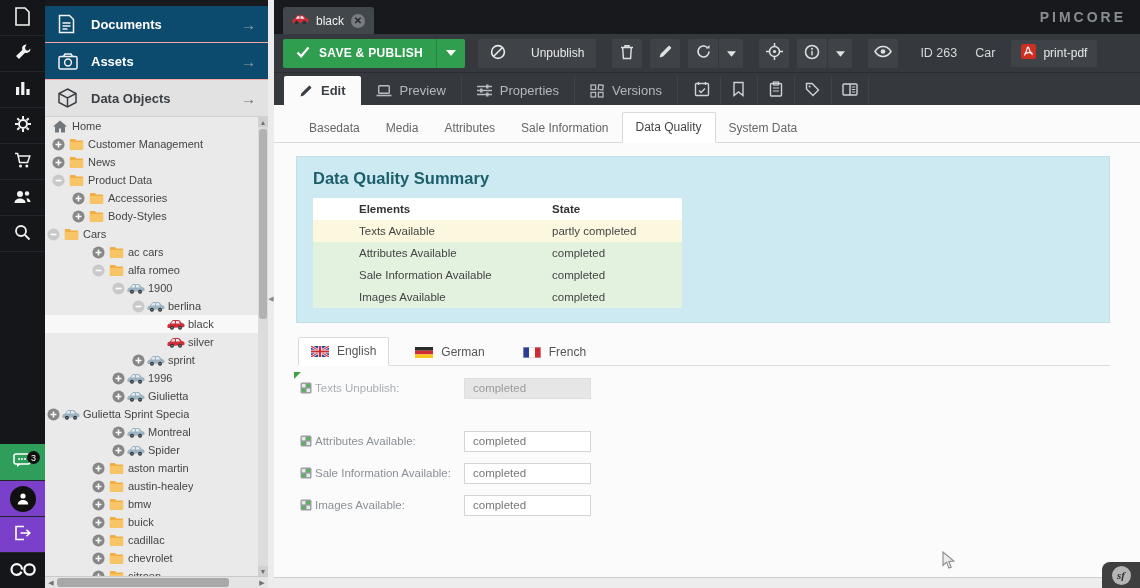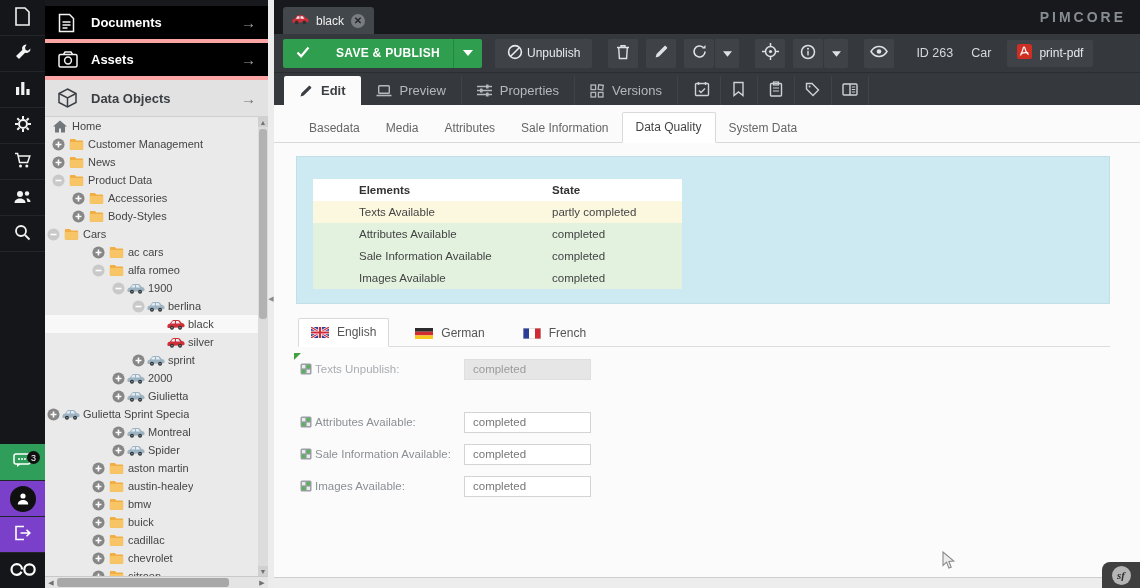--- a/index.html
+++ b/index.html
@@ -12,21 +12,21 @@
   .rail-btn { width:45px; height:36px; display:flex; align-items:center; justify-content:center; color:#f2f2f2; border-bottom:1px solid #22252a; cursor:pointer; }
   .rail-bottom { position:absolute; bottom:0; left:0; width:45px; }
   .rail-btn.green { background:#2f9e5b; height:37px; position:relative; }
   .rail-btn.purple { background:#7b40c9; height:36px; }
   .rail-btn.logo-cell { background:#141619; height:35px; border-bottom:none; }
   .badge { position:absolute; top:7px; right:5px; background:#111; color:#fff; font-size:9px; min-width:13px; height:13px; border-radius:7px; display:flex; align-items:center; justify-content:center; padding:0 2px; }
   .avatar-circle { width:26px; height:26px; border-radius:50%; background:#101010; display:flex; align-items:center; justify-content:center; }
 
   
   .left-panel { position:absolute; left:45px; top:0; width:223px; height:588px; background:#17191c; z-index:20; }
-  .acc-header { height:37px; display:flex; align-items:center; padding:0 12px 0 13px; background:#000000; border-bottom:4px solid #fca5a5; cursor:pointer; }
+  .acc-header { height:37px; display:flex; align-items:center; padding:0 12px 0 13px; background:#0c4a6e; border-bottom:1px solid #fca5a5; cursor:pointer; }
   .acc-header:first-child { margin-top:6px; }
   .acc-header .acc-ic { width:22px; height:20px; margin-right:11px; display:flex; align-items:center; color:#f2f2f2; }
   .acc-header .acc-label { font-weight:bold; font-size:13px; color:#fff; flex:1; }
   .acc-header .acc-arrow { color:#9aa0a5; font-size:15px; }
   .acc-header.active { background:#e2e2e2; border-bottom:1px solid #d0d0d0; }
   .acc-header.active .acc-ic { color:#3a3f44; }
   .acc-header.active .acc-label { color:#3a3f44; }
   .acc-header.active .acc-arrow { color:#6a6f74; }
 
   .tree { position:absolute; left:0; top:117px; bottom:12px; width:223px; background:#eaeaea; overflow:hidden; }
@@ -55,24 +55,24 @@
   .main { position:absolute; left:274px; top:0; right:0; bottom:0; }
   .topbar { position:absolute; left:0; right:0; top:0; height:34px; background:#17191c; display:flex; align-items:flex-end; }
   .doc-tab { margin-left:9px; height:27px; background:#42474b; border-radius:3px 3px 0 0; display:flex; align-items:center; padding:0 9px; gap:7px; cursor:pointer; }
   .doc-tab .tab-label { color:#f0f0f0; font-size:12px; }
   .tab-close { width:14px; height:14px; border-radius:50%; background:#787d82; color:#23262a; font-size:10px; line-height:14px; text-align:center; font-weight:bold; cursor:pointer; }
   .brand { position:absolute; right:14px; top:9px; color:#878d92; font-size:14px; font-weight:bold; letter-spacing:3px; }
 
   .toolbar { position:absolute; left:0; right:0; top:34px; height:38px; background:#35393d; display:flex; align-items:center; padding-left:9px; }
   .btn { height:29px; display:flex; align-items:center; border-radius:2px; cursor:pointer; color:#e8eaec; font-size:12px; }
   .btn-save { background:#2f9e4e; font-weight:bold; color:#fff; letter-spacing:.3px; }
-  .btn-save .seg { padding:0 13px; display:flex; align-items:center; gap:26px; height:100%; }
+  .btn-save .seg { padding:0 13px; display:flex; align-items:center; gap:9px; height:100%; }
   .btn-save .caret-seg { border-left:1px solid #26argba; border-left:1px solid #268742; padding:0 9px; height:100%; display:flex; align-items:center; }
   .btn-dark { background:#3f4347; }
-  .btn-unpublish { margin-left:13px; padding:0 12px; gap:4px; }
+  .btn-unpublish { margin-left:13px; padding:0 12px; gap:25px; }
   .ibtn { width:30px; height:29px; background:#3f4347; border-radius:2px; display:flex; align-items:center; justify-content:center; color:#dfe2e4; margin-left:8px; cursor:pointer; }
   .ibtn.joined { margin-left:1px; width:24px; }
   .tb-text { color:#d6d9dc; font-size:12.5px; margin-left:22px; }
   .tb-text.cls { margin-left:18px; }
   .btn-pdf { margin-left:16px; padding:0 10px; gap:7px; background:#3f4347; height:27px; }
 
   .subbar { position:absolute; left:0; right:0; top:72px; height:33px; background:#35393d; border-top:1px solid #2b2e31; display:flex; align-items:flex-end; }
   .stabs { display:flex; height:29px; margin-left:10px; }
   .stab { display:flex; align-items:center; gap:8px; padding:0 15px; color:#b4b9be; font-size:13px; border-right:1px solid #3f4449; cursor:pointer; height:29px; }
   .stab.active { background:#fbfbfb; color:#3a3f44; border-radius:2px 2px 0 0; border-right:none; font-weight:bold; }
@@ -458,21 +458,21 @@
           <span class="ti">
             <svg width="18" height="11" viewBox="0 0 20 12">
               <path d="M2 10c-1 0-1.6-.6-1.6-1.6 0-2 .8-3 2.6-3.2L5.5 2c.4-.6 1-1 1.8-1h5c.8 0 1.5.3 2 .9l2 2.4c2 .3 3.3 1.2 3.3 3.1 0 1-.6 1.6-1.6 1.6z" fill="#9db3c2"></path>
               <path d="M6.5 2.2h2.3V5H4.5zM10 2.2h2.6L14.6 5H10z" fill="#e4edf3"></path>
               <circle cx="5.5" cy="9.5" r="2.2" fill="#2e3236"></circle>
               <circle cx="5.5" cy="9.5" r=".8" fill="#aeb6bc"></circle>
               <circle cx="14.5" cy="9.5" r="2.2" fill="#2e3236"></circle>
               <circle cx="14.5" cy="9.5" r=".8" fill="#aeb6bc"></circle>
             </svg>
           </span>
-          <span class="tl">2000</span>
+          <span class="tl">1996</span>
         </div>
         <div class="trow" style="padding-left: 65px;">
           <span class="ex">
             <svg width="13" height="13" viewBox="0 0 14 14">
               <circle cx="7" cy="7" r="6.5" fill="#878787"></circle>
               <path d="M7 3.8v6.4M3.8 7h6.4" stroke="#fff" stroke-width="1.7"></path>
             </svg>
           </span>
           <span class="ti">
             <svg width="18" height="11" viewBox="0 0 20 12">
@@ -847,20 +847,21 @@
       <div class="ctabs">
           <div class="ctab">Basedata</div>
           <div class="ctab">Media</div>
           <div class="ctab">Attributes</div>
           <div class="ctab">Sale Information</div>
           <div class="ctab active">Data Quality</div>
           <div class="ctab">System Data</div>
         </div>
 
       <div class="dq-panel">
+        <div class="dq-title">Data Quality Summary</div>
         <div class="dq-table">
             <div class="dq-tr head">
               <div class="dq-c1">Elements</div>
               <div class="dq-c2">State</div>
             </div>
             <div class="dq-tr yellow">
               <div class="dq-c1">Texts Available</div>
               <div class="dq-c2">partly completed</div>
             </div>
             <div class="dq-tr green">

